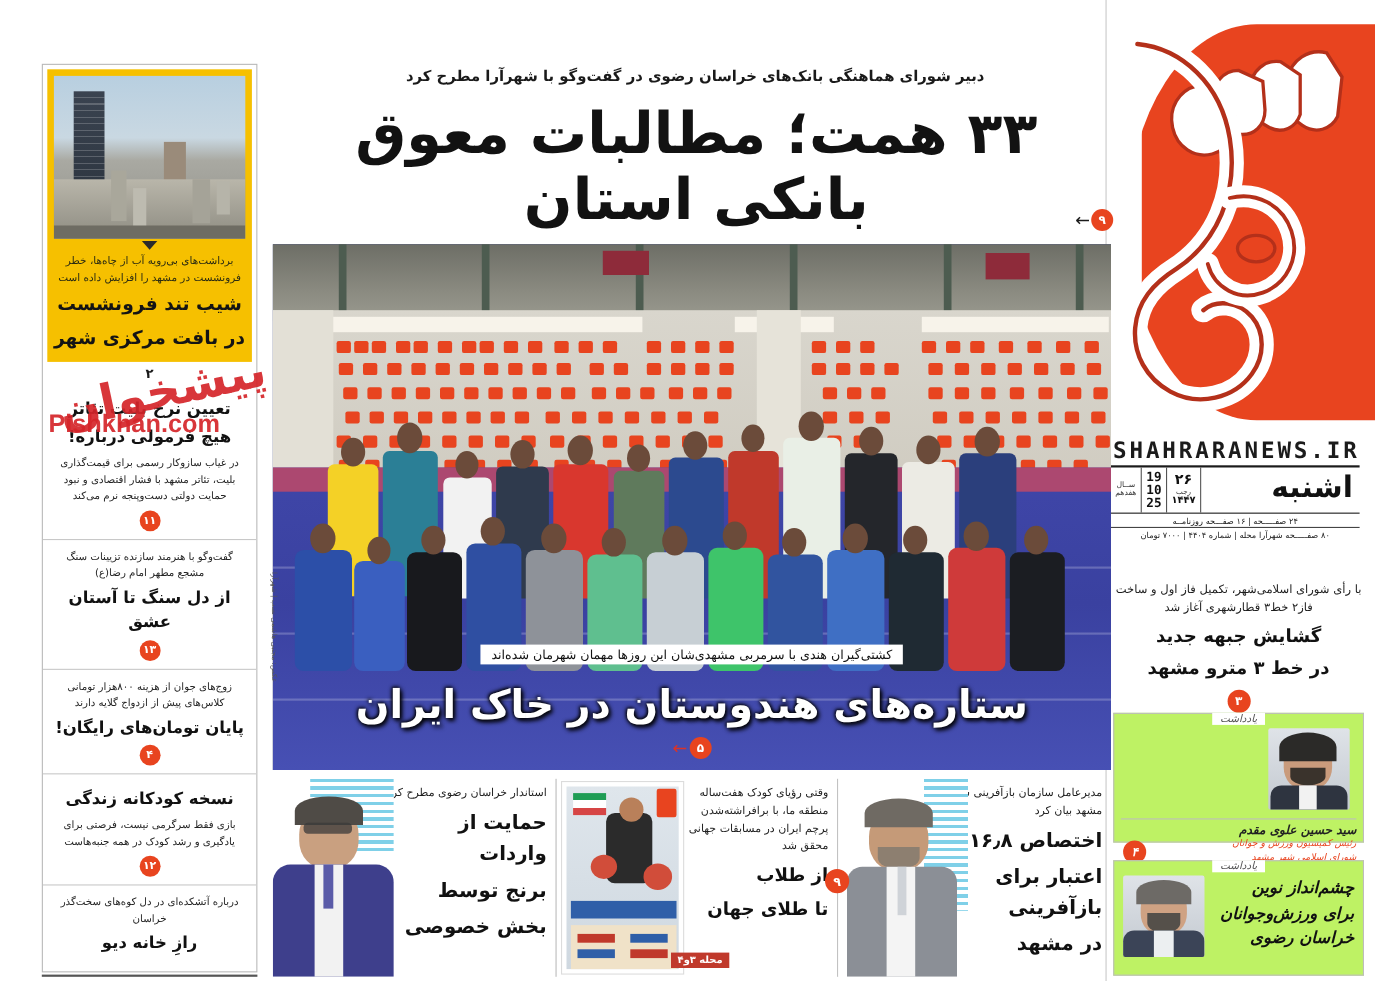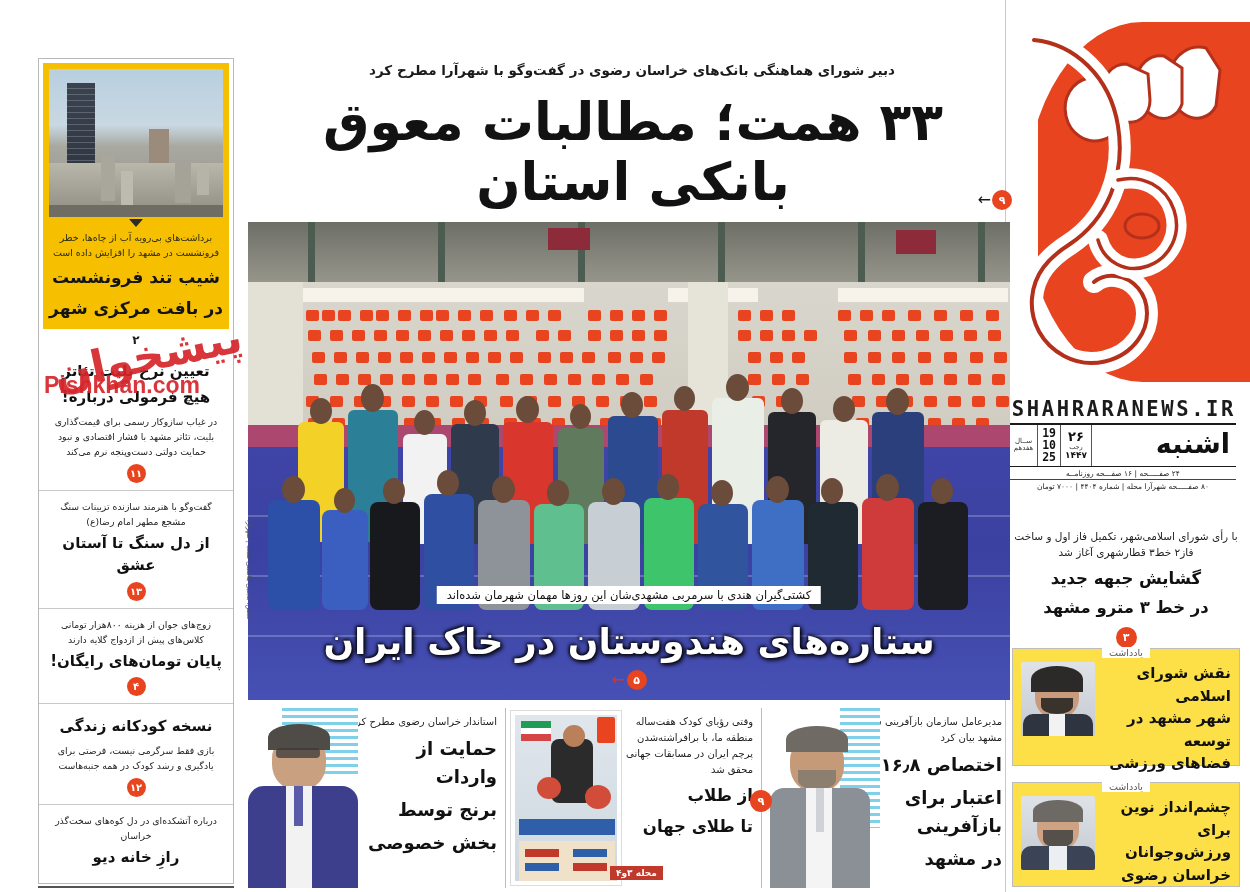--- a/index.html
+++ b/index.html
@@ -136,21 +136,22 @@
     background: #e8441f; color: #fff;
     font-size: 11px; font-weight: bold;
     display: flex; align-items: center; justify-content: center;
     margin: 7px auto 0;
   }
 
   
   .note-box {
     position: absolute; right: 10px; width: 228px;
     border: 1px solid #bdbdbd;
-    background: #fde047;
+    background: #bef264;
+    font-style: italic;
   }
   .note-label {
     position: absolute; top: -8px; left: 0; right: 0;
     text-align: center;
   }
   .note-label span {
     background: #fff; padding: 0 7px;
     font-size: 9.5px; color: #555;
   }
   .note-inner { display: flex; direction: rtl; padding: 13px 8px 4px; }
@@ -429,25 +430,20 @@
       <div class="r-head">گشایش جبهه جدید</div>
       <div class="r-head">در خط ۳ مترو مشهد</div>
       <div class="pg-badge">۳</div>
     </div>
 
     <div class="note-box" style="top:648px; height:118px;">
       <div class="note-label">
         <span>یادداشت</span>
       </div>
       <div class="note-inner">
-        <div class="note-text">
-          <div class="note-title">نقش شورای اسلامی</div>
-          <div class="note-title">شهر مشهد در توسعه</div>
-          <div class="note-title">فضاهای ورزشی</div>
-        </div>
         <div class="note-portrait">
           <div class="face" style="left:14px;top:8px;width:44px;height:48px;border-radius:46% 46% 42% 42%;background:#c99b7c;"></div>
           <div class="face" style="left:10px;top:4px;width:52px;height:26px;border-radius:50% 50% 0 0;background:#2b2a28;"></div>
           <div class="face" style="left:20px;top:36px;width:32px;height:16px;border-radius:0 0 50% 50%;background:#3a332c;"></div>
           <div class="face" style="left:2px;top:52px;width:70px;height:26px;background:#2e3440;border-radius:10px 10px 0 0;"></div>
           <div class="face" style="left:28px;top:52px;width:16px;height:26px;background:#f2f2f2;"></div>
         </div>
       </div>
       <div class="note-byline">
         <div class="nb-name">سید حسین علوی مقدم</div>

